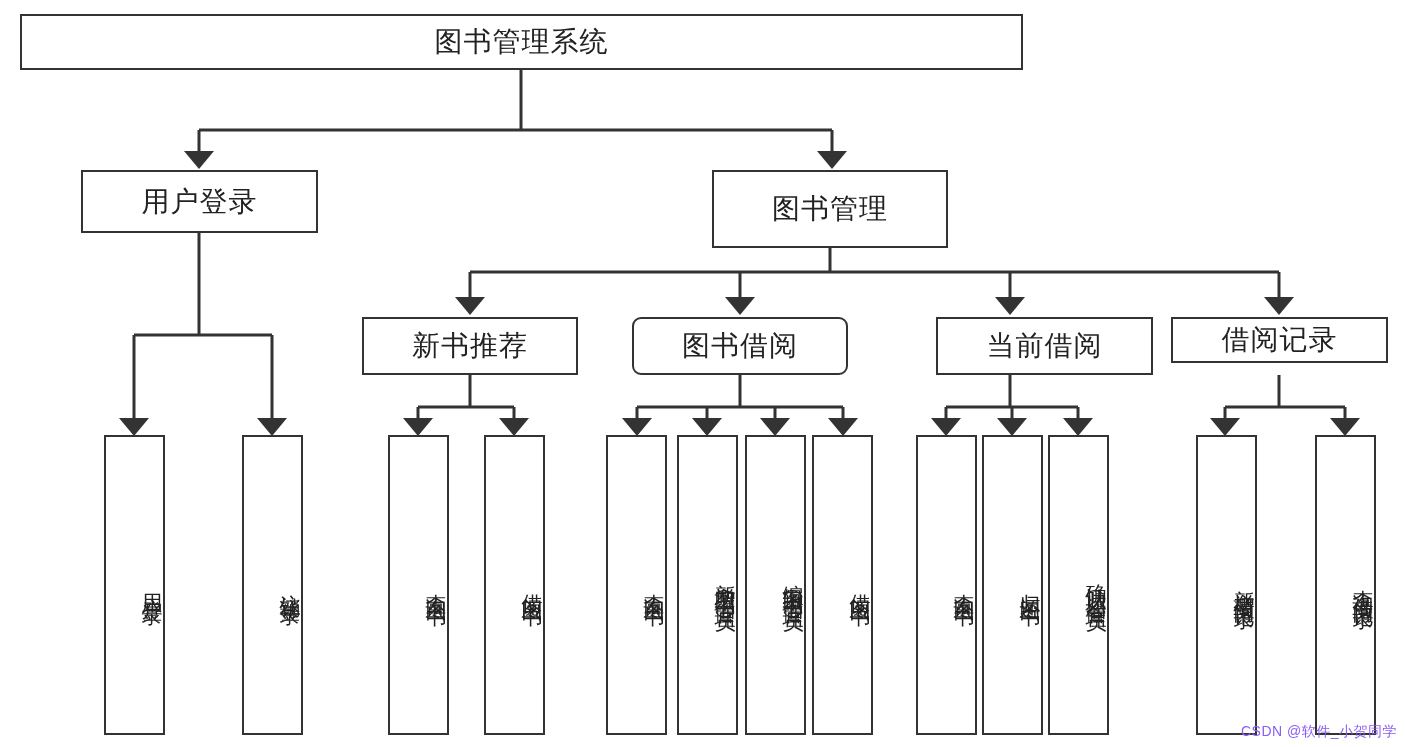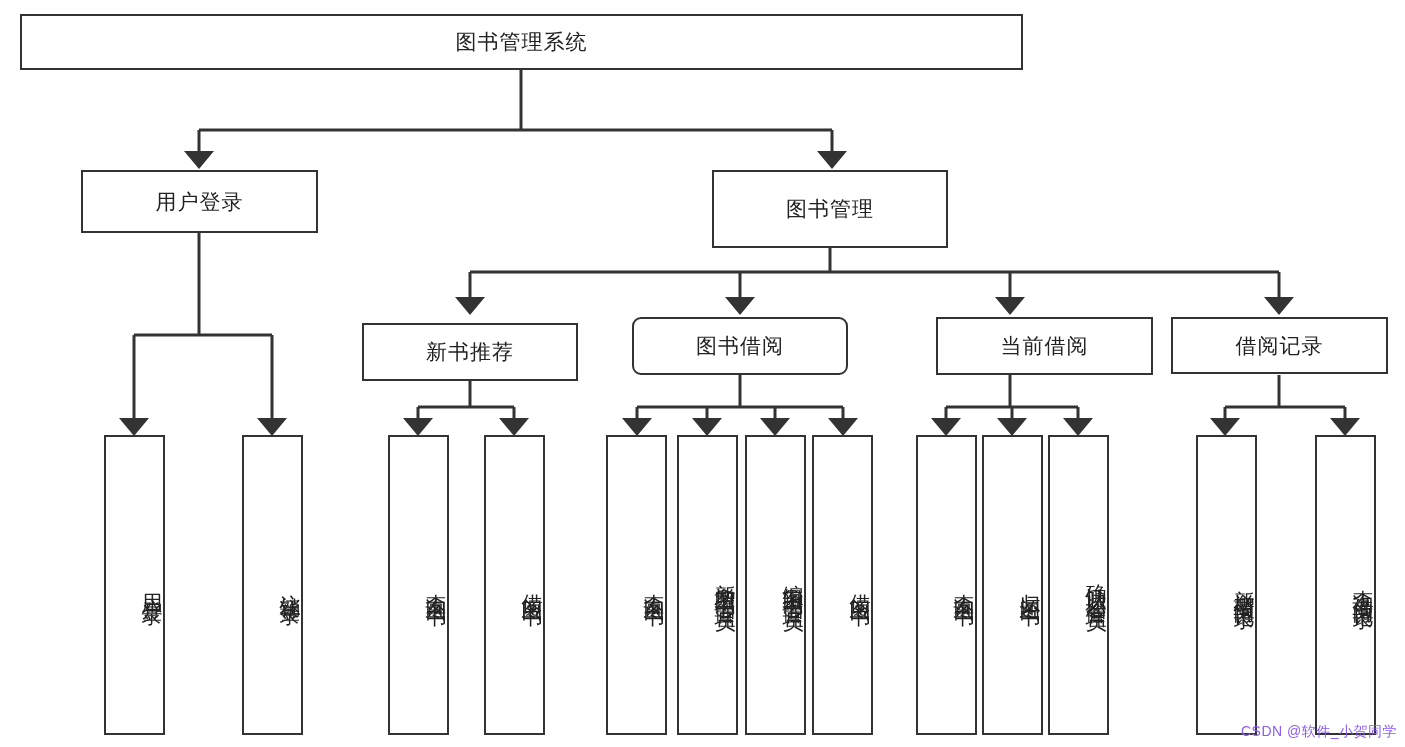--- a/index.html
+++ b/index.html
@@ -31,21 +31,21 @@
     box-sizing: border-box;
     background: #ffffff;
     border: 2px solid #333333;
     display: flex;
     align-items: center;
     justify-content: center;
     color: #222222;
     z-index: 2;
   }
   .node.horizontal {
-    font-size: 21px;
+    font-size: 28px;
     letter-spacing: 1px;
   }
   .node.vertical {
     writing-mode: vertical-rl;
     text-orientation: upright;
     font-size: 21px;
     letter-spacing: 4px;
     line-height: 1;
     padding: 6px 0;
     align-items: flex-start;
@@ -131,33 +131,33 @@
   </div>
 
   <div class="node horizontal" style="left:81px; top:170px; width:237px; height:63px;">
     <span class="node-label">用户登录</span>
   </div>
 
   <div class="node horizontal" style="left:712px; top:170px; width:236px; height:78px;">
     <span class="node-label">图书管理</span>
   </div>
 
-  <div class="node horizontal" style="left:362px; top:317px; width:216px; height:58px;margin-top:6px;">
+  <div class="node horizontal" style="left:362px; top:317px; width:216px; height:58px;">
     <span class="node-label">新书推荐</span>
   </div>
 
   <div class="node horizontal" style="left:632px; top:317px; width:216px; height:58px;border-radius:9px;">
     <span class="node-label">图书借阅</span>
   </div>
 
   <div class="node horizontal" style="left:901px; top:317px; width:217px; height:58px;margin-left:35px;">
     <span class="node-label">当前借阅</span>
   </div>
 
-  <div class="node horizontal" style="left:1171px; top:317px; width:217px; height:57px;justify-content:center;">
+  <div class="node horizontal" style="left:1171px; top:317px; width:217px; height:46px;justify-content:center;">
     <span class="node-label">借阅记录</span>
   </div>
 
   <div class="node vertical" style="left:104px; top:435px; width:61px; height:300px;">
     <span class="node-label">用户登录</span>
   </div>
 
   <div class="node vertical" style="left:242px; top:435px; width:61px; height:300px;">
     <span class="node-label">注销登录</span>
   </div>

